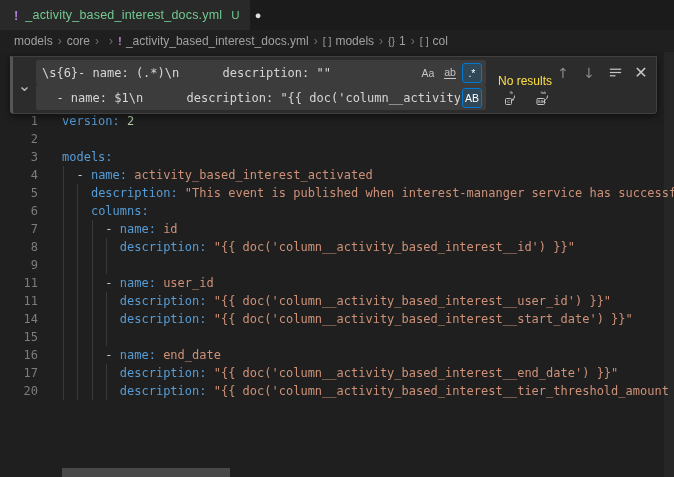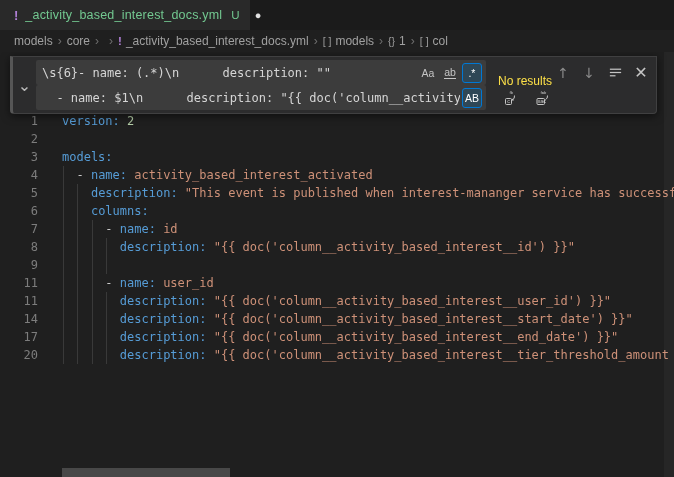--- a/index.html
+++ b/index.html
@@ -176,19 +176,21 @@
       <div class="code-row"><span class="ln">3</span><span class="lc"><span class="tok-k">models:</span></span></div>
       <div class="code-row"><span class="ln">4</span><span class="lc"><span class="guide" style="left: 1px;"></span><span class="tok-p">  - </span><span class="tok-k">name:</span><span class="tok-s"> activity_based_interest_activated</span></span></div>
       <div class="code-row"><span class="ln">5</span><span class="lc"><span class="guide" style="left: 1px;"></span><span class="guide" style="left: 15.45px;"></span><span class="tok-p">    </span><span class="tok-k">description:</span><span class="tok-s"> "This event is published when interest-mananger service has successf</span></span></div>
       <div class="code-row"><span class="ln">6</span><span class="lc"><span class="guide" style="left: 1px;"></span><span class="guide" style="left: 15.45px;"></span><span class="tok-p">    </span><span class="tok-k">columns:</span></span></div>
       <div class="code-row"><span class="ln">7</span><span class="lc"><span class="guide" style="left: 1px;"></span><span class="guide" style="left: 15.45px;"></span><span class="guide" style="left: 29.9px;"></span><span class="tok-p">      - </span><span class="tok-k">name:</span><span class="tok-s"> id</span></span></div>
       <div class="code-row"><span class="ln">8</span><span class="lc"><span class="guide" style="left: 1px;"></span><span class="guide" style="left: 15.45px;"></span><span class="guide" style="left: 29.9px;"></span><span class="guide" style="left: 44.35px;"></span><span class="tok-p">        </span><span class="tok-k">description:</span><span class="tok-s"> "{{ doc('column__activity_based_interest__id') }}"</span></span></div>
       <div class="code-row"><span class="ln">9</span><span class="lc"><span class="guide" style="left: 1px;"></span><span class="guide" style="left: 15.45px;"></span><span class="guide" style="left: 29.9px;"></span><span class="guide" style="left: 44.35px;"></span></span></div>
       <div class="code-row"><span class="ln">11</span><span class="lc"><span class="guide" style="left: 1px;"></span><span class="guide" style="left: 15.45px;"></span><span class="guide" style="left: 29.9px;"></span><span class="tok-p">      - </span><span class="tok-k">name:</span><span class="tok-s"> user_id</span></span></div>
       <div class="code-row"><span class="ln">11</span><span class="lc"><span class="guide" style="left: 1px;"></span><span class="guide" style="left: 15.45px;"></span><span class="guide" style="left: 29.9px;"></span><span class="guide" style="left: 44.35px;"></span><span class="tok-p">        </span><span class="tok-k">description:</span><span class="tok-s"> "{{ doc('column__activity_based_interest__user_id') }}"</span></span></div>
       <div class="code-row"><span class="ln">14</span><span class="lc"><span class="guide" style="left: 1px;"></span><span class="guide" style="left: 15.45px;"></span><span class="guide" style="left: 29.9px;"></span><span class="guide" style="left: 44.35px;"></span><span class="tok-p">        </span><span class="tok-k">description:</span><span class="tok-s"> "{{ doc('column__activity_based_interest__start_date') }}"</span></span></div>
+      <div class="code-row"><span class="ln">15</span><span class="lc"><span class="guide" style="left: 1px;"></span><span class="guide" style="left: 15.45px;"></span><span class="guide" style="left: 29.9px;"></span><span class="guide" style="left: 44.35px;"></span></span></div>
+      <div class="code-row"><span class="ln">16</span><span class="lc"><span class="guide" style="left: 1px;"></span><span class="guide" style="left: 15.45px;"></span><span class="guide" style="left: 29.9px;"></span><span class="tok-p">      - </span><span class="tok-k">name:</span><span class="tok-s"> end_date</span></span></div>
       <div class="code-row"><span class="ln">17</span><span class="lc"><span class="guide" style="left: 1px;"></span><span class="guide" style="left: 15.45px;"></span><span class="guide" style="left: 29.9px;"></span><span class="guide" style="left: 44.35px;"></span><span class="tok-p">        </span><span class="tok-k">description:</span><span class="tok-s"> "{{ doc('column__activity_based_interest__end_date') }}"</span></span></div>
       <div class="code-row"><span class="ln">20</span><span class="lc"><span class="guide" style="left: 1px;"></span><span class="guide" style="left: 15.45px;"></span><span class="guide" style="left: 29.9px;"></span><span class="guide" style="left: 44.35px;"></span><span class="tok-p">        </span><span class="tok-k">description:</span><span class="tok-s"> "{{ doc('column__activity_based_interest__tier_threshold_amount</span></span></div>
     </div>
 
   <div class="hscroll-thumb"></div>
   <div class="vscroll-track"></div>
 </div>
 
 </body></html>

